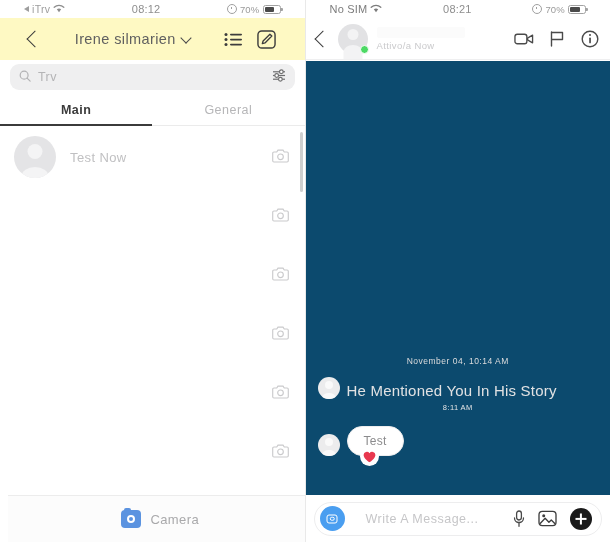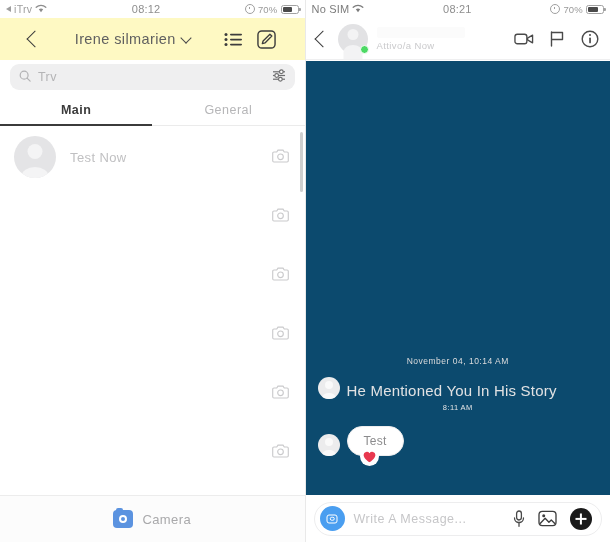--- a/index.html
+++ b/index.html
@@ -26,21 +26,21 @@
     background: #ffffff;
     overflow: hidden;
   }
   .phone.left { border-right: 1px solid #e9e9e9; }
 
   
   .statusbar {
     height: 18px;
     display: flex;
     align-items: center;
-    padding: 0 6px;
+    padding: 0 24px;
     font-size: 10.5px;
     color: #9a9a9a;
     box-sizing: border-box;
   }
   .sb-left { display: flex; align-items: center; gap: 3px; flex: 0 0 auto; }
   .sb-center { flex: 1; text-align: center; font-size: 11px; color: #8e8e8e; letter-spacing: .2px; }
   .sb-right { display: flex; align-items: center; gap: 3px; flex: 0 0 auto; }
   .carrier { letter-spacing: .3px; color: #9e9e9e; }
   .nosim { letter-spacing: .2px; color: #7c7c7c; font-size: 11px; }
   .tri-left {
@@ -228,21 +228,21 @@
   .scroll-thumb {
     width: 2.5px;
     height: 60px;
     background: #cfcfcf;
     border-radius: 2px;
   }
 
   
   .cam-bar {
     position: absolute;
-    left: 0; bottom: 0;
+    left: 8px; bottom: 0;
     width: 100%;
     height: 47px;
     background: #fcfcfc;
     border-top: 1px solid #ececec;
     display: flex;
     align-items: center;
     justify-content: center;
     gap: 9px;
     cursor: pointer;
     box-sizing: border-box;
@@ -419,21 +419,21 @@
     box-sizing: border-box;
     background: #ffffff;
   }
   .composer-pill {
     flex: 1;
     height: 34px;
     border: 1px solid #ededee;
     border-radius: 17px;
     display: flex;
     align-items: center;
-    gap: 9px;
+    gap: 21px;
     padding: 0 9px 0 5px;
     box-sizing: border-box;
   }
   .cam-round {
     width: 25px; height: 25px;
     border-radius: 50%;
     background: #4a9ef0;
     flex: 0 0 auto;
     position: relative;
   }

